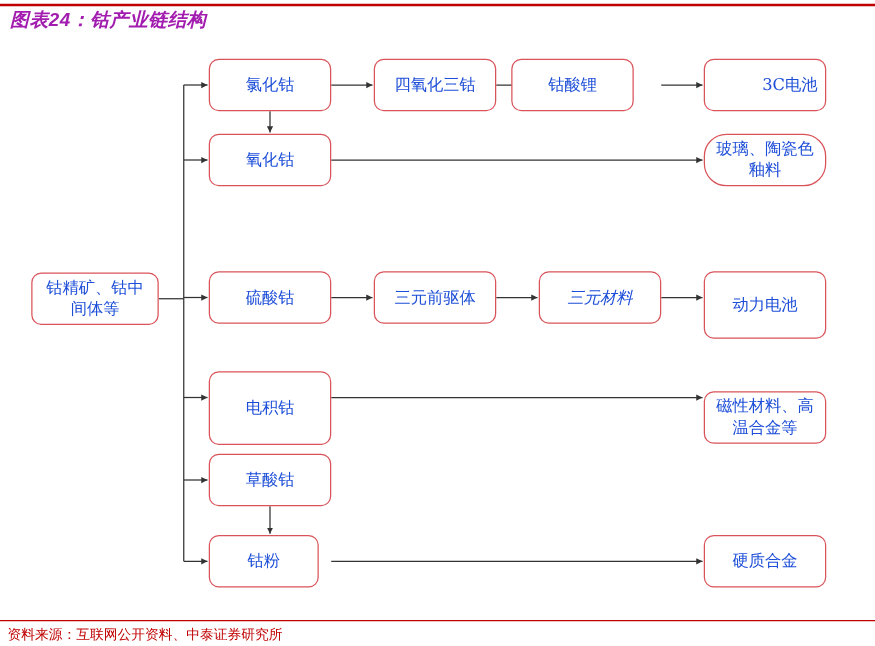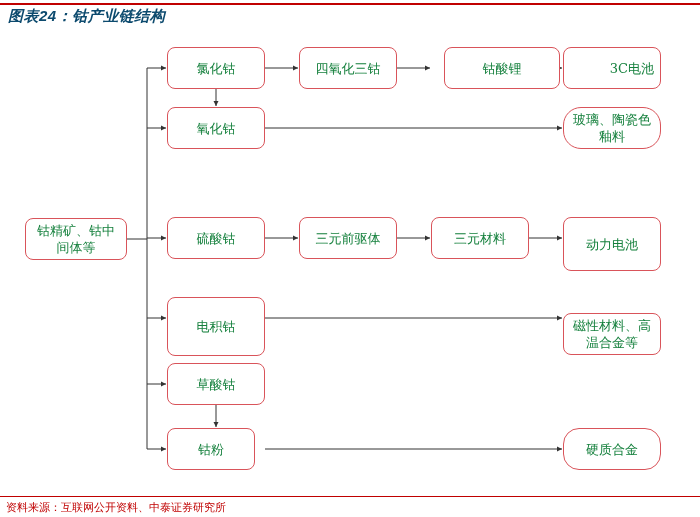--- a/index.html
+++ b/index.html
@@ -1,26 +1,26 @@
 <!DOCTYPE html>
 <html><head>
 <meta charset="utf-8">
 <style>
   html, body { margin: 0; padding: 0; background: #ffffff; }
   body { width: 700px; height: 517px; position: relative; overflow: hidden;
          font-family: "DejaVu Serif", "Liberation Serif", serif; }
   .title-rule { position: absolute; left: 0; top: 3px; width: 700px; height: 2px; background: #c00000; }
   .title { position: absolute; left: 8px; top: 7px; font-size: 15px; font-weight: bold; font-style: italic;
-           color: #0c4a6e; font-family: "Liberation Sans", "DejaVu Sans", sans-serif; letter-spacing: 0.5px; }
+           color: #a21caf; font-family: "Liberation Sans", "DejaVu Sans", sans-serif; letter-spacing: 0.5px; }
   .foot-rule { position: absolute; left: 0; top: 496px; width: 700px; height: 1px; background: #c00000; }
   .footer { position: absolute; left: 6px; top: 500px; font-size: 11px; color: #c00000; }
   svg.diagram { position: absolute; left: 0; top: 0; }
   .box { position: absolute; box-sizing: border-box; border: 1.5px solid #d9545a; border-radius: 8px;
          background: #fff; display: flex; align-items: center; justify-content: center; text-align: center;
-         font-size: 13px; line-height: 17px; color: #15803d; padding: 0 6px; }
+         font-size: 13px; line-height: 17px; color: #1d4ed8; padding: 0 6px; }
 </style>
 </head>
 <body>
 
 <div class="title-rule"></div>
 <div class="title">图表24：钴产业链结构</div>
 
 <svg class="diagram" width="700" height="517" xmlns="http://www.w3.org/2000/svg">
   <defs>
     <marker id="arr" markerWidth="6" markerHeight="6" refX="5" refY="3" orient="auto">
@@ -53,55 +53,55 @@
 <div id="boxes">
     <div class="box" style="left: 25px; top: 218px; width: 102px; height: 42px;">
       <span>钴精矿、钴中间体等</span>
     </div>
     <div class="box" style="left: 167px; top: 47px; width: 98px; height: 42px;">
       <span>氯化钴</span>
     </div>
     <div class="box" style="left: 299px; top: 47px; width: 98px; height: 42px;">
       <span>四氧化三钴</span>
     </div>
-    <div class="box" style="left: 444px; top: 47px; width: 116px; height: 42px;">
+    <div class="box" style="left: 409px; top: 47px; width: 98px; height: 42px;">
       <span>钴酸锂</span>
     </div>
     <div class="box" style="left: 563px; top: 47px; width: 98px; height: 42px; justify-content: flex-end;">
       <span>3C电池</span>
     </div>
     <div class="box" style="left: 167px; top: 107px; width: 98px; height: 42px;">
       <span>氧化钴</span>
     </div>
     <div class="box" style="left: 563px; top: 107px; width: 98px; height: 42px; border-radius: 18px;">
       <span>玻璃、陶瓷色釉料</span>
     </div>
     <div class="box" style="left: 167px; top: 217px; width: 98px; height: 42px;">
       <span>硫酸钴</span>
     </div>
     <div class="box" style="left: 299px; top: 217px; width: 98px; height: 42px; text-align: right;">
       <span>三元前驱体</span>
     </div>
-    <div class="box" style="left: 431px; top: 217px; width: 98px; height: 42px;">
+    <div class="box" style="left: 431px; top: 217px; width: 98px; height: 42px; font-style: italic;">
       <span>三元材料</span>
     </div>
     <div class="box" style="left: 563px; top: 217px; width: 98px; height: 54px;">
       <span>动力电池</span>
     </div>
     <div class="box" style="left: 167px; top: 297px; width: 98px; height: 59px;">
       <span>电积钴</span>
     </div>
     <div class="box" style="left: 563px; top: 297px; width: 98px; height: 42px; margin-top: 16px;">
       <span>磁性材料、高温合金等</span>
     </div>
     <div class="box" style="left: 167px; top: 363px; width: 98px; height: 42px;">
       <span>草酸钴</span>
     </div>
     <div class="box" style="left: 167px; top: 428px; width: 88px; height: 42px;">
       <span>钴粉</span>
     </div>
-    <div class="box" style="left: 563px; top: 428px; width: 98px; height: 42px; border-radius: 16px;">
+    <div class="box" style="left: 563px; top: 428px; width: 98px; height: 42px;">
       <span>硬质合金</span>
     </div>
   </div>
 
 <div class="foot-rule"></div>
 <div class="footer">资料来源：互联网公开资料、中泰证券研究所</div>
 
 </body></html>

